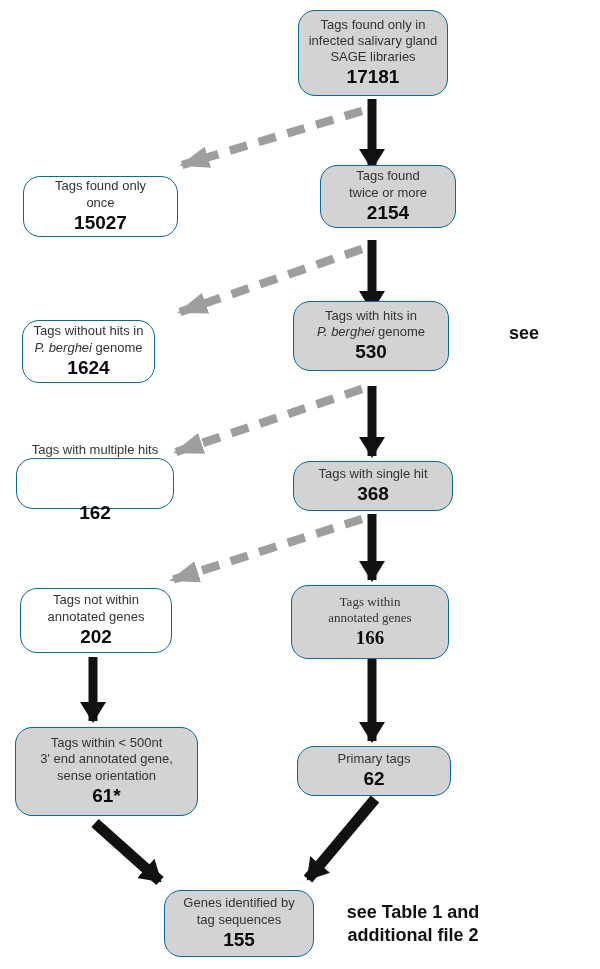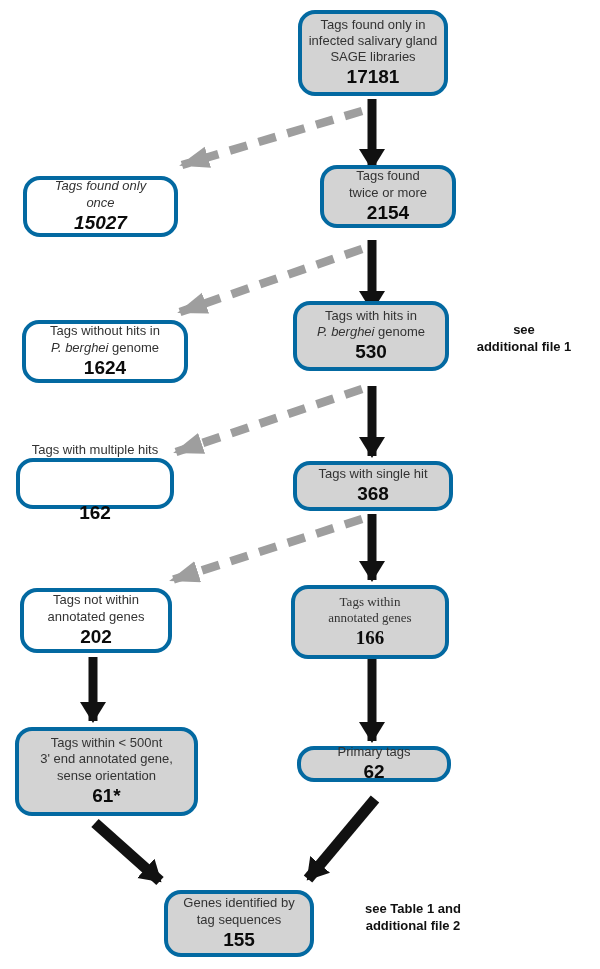--- a/index.html
+++ b/index.html
@@ -6,51 +6,51 @@
   html,body { background:#ffffff; }
   body {
     width:600px; height:969px; position:relative; overflow:hidden;
     font-family:"Liberation Sans", sans-serif;
   }
   .stage { position:absolute; left:0; top:0; width:600px; height:969px; }
   svg.arrow-layer { position:absolute; left:0; top:0; }
 
   .box {
     position:absolute;
-    border:4px solid #0369a1;
+    border:1px solid #0369a1;
     border-radius:17px;
     display:flex; flex-direction:column;
     justify-content:center; align-items:center;
     text-align:center;
     padding:3px 5px;
     background:#ffffff;
   }
   .box.gray { background:#d3d3d3; }
   .box-line { display:block; font-size:13px; line-height:1.25; color:#333333; white-space:nowrap; }
   .box-value { font-size:19px; font-weight:bold; color:#0b0b0b; line-height:1.2; margin-top:1px; }
   .it { font-style:italic; }
 
   .note {
     position:absolute; text-align:center;
-    font-size:13px; font-weight:bold; color:#111111; line-height:1.3;
+    font-size:18px; font-weight:bold; color:#111111; line-height:1.3;
   }
   .note-line { display:block; white-space:nowrap; }
 
   
   #box-total    { left:298px; top:10px;  width:150px; height:86px; }
-  #box-once     { left:23px;  top:176px; width:155px; height:61px;font-style:italic; }
+  #box-once     { left:23px;  top:176px; width:155px; height:61px; }
   #box-twice    { left:293px; top:165px; width:136px; height:63px;margin-left:27px; }
-  #box-nohits   { left:22px;  top:320px; width:166px; height:63px; }
+  #box-nohits   { left:22px;  top:320px; width:133px; height:63px; }
   #box-hits     { left:293px; top:301px; width:156px; height:70px; }
   #box-multi    { left:16px;  top:458px; width:158px; height:51px;gap:42px; }
   #box-single   { left:293px; top:461px; width:160px; height:50px; }
   #box-outside  { left:20px;  top:588px; width:152px; height:65px; }
   #box-within   { left:291px; top:585px; width:158px; height:74px;font-family:Liberation Serif, serif; }
   #box-near3    { left:15px;  top:727px; width:183px; height:89px; }
-  #box-primary  { left:297px; top:746px; width:154px; height:36px; }
+  #box-primary  { left:297px; top:746px; width:154px; height:50px; }
   #box-genes    { left:164px; top:890px; width:150px; height:67px; }
 
   #note-file1   { left:448px; top:322px; width:152px; }
   #note-table1  { left:333px; top:901px; width:160px; }
 </style>
 </head>
 <body>
 
 <div class="stage">
 
@@ -147,21 +147,20 @@
   </div>
 
   <div class="box gray" id="box-genes">
     <span class="box-line">Genes identified by</span>
     <span class="box-line">tag sequences</span>
     <span class="box-value">155</span>
   </div>
 
   <div class="note" id="note-file1">
     <span class="note-line">see</span>
-    <span class="note-line">additional file 1</span>
   </div>
 
   <div class="note" id="note-table1">
     <span class="note-line">see Table 1 and</span>
     <span class="note-line">additional file 2</span>
   </div>
 
 </div>
 
 </body></html>

